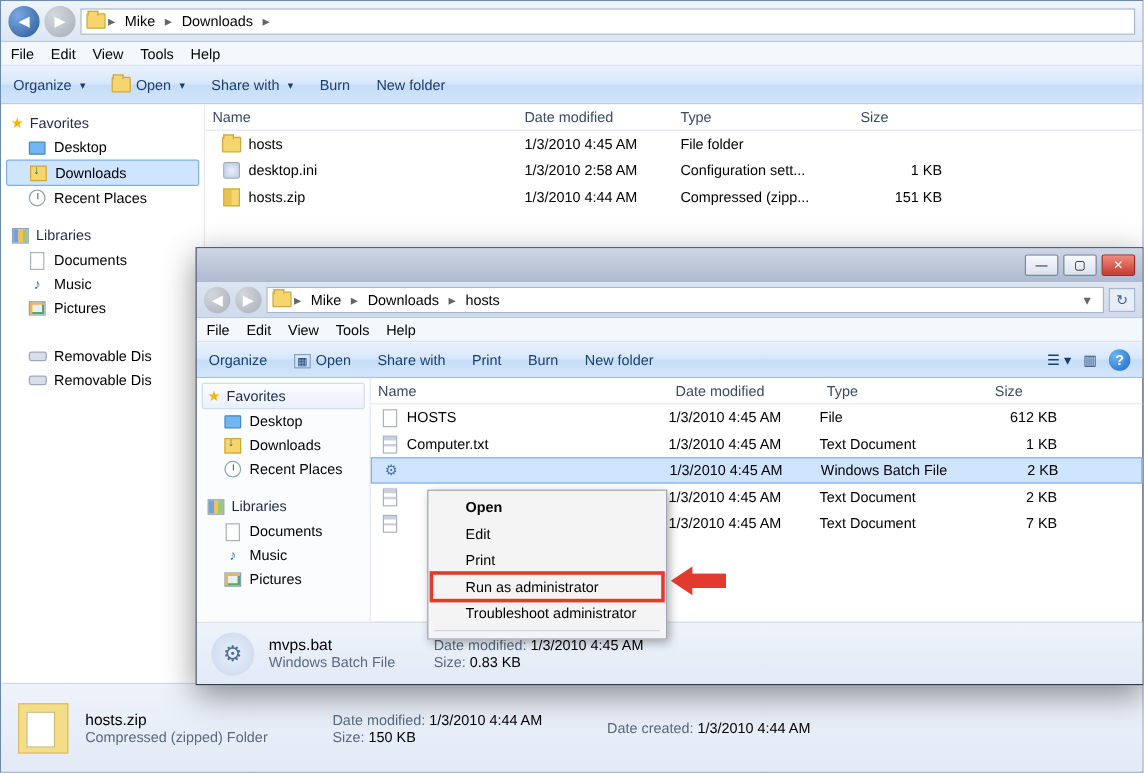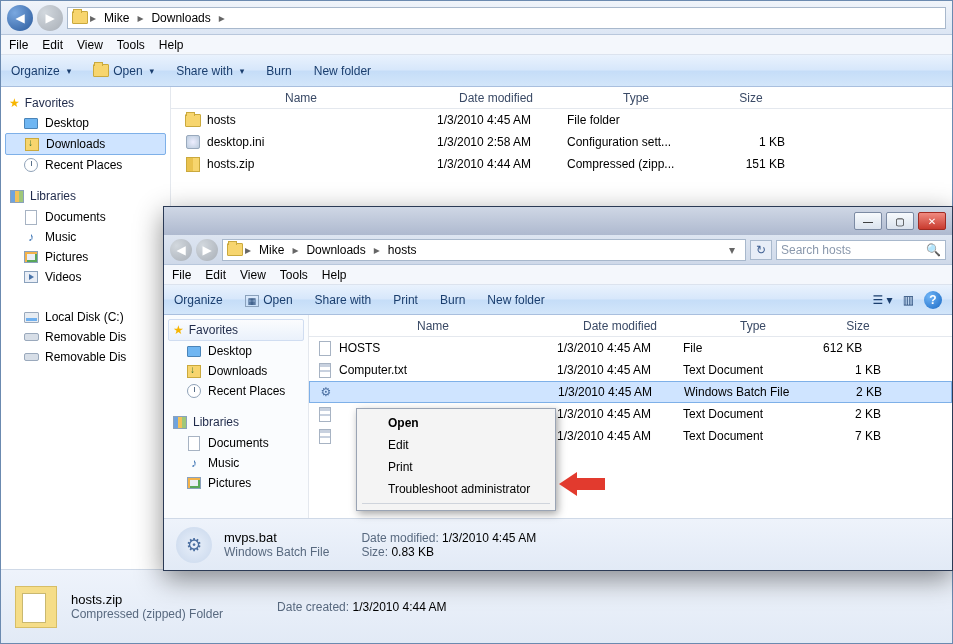--- a/index.html
+++ b/index.html
@@ -22,21 +22,21 @@
 .nav-pane { width: 170px; border-right:1px solid #e4e8ee; padding: 6px 4px; background:#fff; }
 .nav-h { display:flex; align-items:center; gap:5px; padding:3px 4px; color:#1f2a4a; }
 .nav-h .star { color:#f7b500; }
 .nav-i { display:flex; align-items:center; gap:6px; padding:2px 4px 2px 18px; }
 .nav-i.sel { background:#cfe4ff; border:1px solid #7eb0e8; border-radius:2px; }
 .nav-sep { height:10px; }
 .ico { width:16px; height:16px; display:inline-flex; align-items:center; justify-content:center; }
 
 .list-area { flex:1; background:#fff; }
 .list-head { display:flex; height:22px; align-items:center; border-bottom:1px solid #e4e8ee; color:#3a4a66; }
-.list-head div { padding:0 6px;text-align:center; }
+.list-head div { padding:0 6px; }
 .list-rows .row { display:flex; height:22px; align-items:center; padding-left:14px; }
 .row .c-name { display:flex; align-items:center; gap:6px; }
 
 .status-back { position:absolute; left:0; bottom:0; right:0; height:74px; background:linear-gradient(#eef3fb,#e2eaf6); border-top:1px solid #cfd9e7; display:flex; align-items:center; gap:14px; padding:8px 14px; }
 .big-ico { width:42px; height:42px; background:#f5dd88; border:1px solid #d7be66; position:relative; }
 .big-ico::after{content:"";position:absolute;left:6px;top:6px;width:22px;height:28px;background:#fff;border:1px solid #c9b870;}
 
 
 .win-front { position:absolute; left:163px; top:206px; width:790px; height:365px; background:#fff; border:1px solid #2b3a55; box-shadow:0 8px 26px rgba(0,0,0,.45); }
 .titlebar { height:28px; background:linear-gradient(#cfd7e5,#aeb9cf); display:flex; align-items:center; justify-content:flex-end; padding:0 6px; gap:4px; }
@@ -183,34 +183,22 @@
       <div class="nav-i">
           <span class="ico music-ico"></span>
           <span>Music</span>
         </div>
       <div class="nav-i">
           <span class="ico">
             <span class="pic-ico"></span>
           </span>
           <span>Pictures</span>
         </div>
-      <div class="nav-i">
-          <span class="ico">
-            <span class="vid-ico"></span>
-          </span>
-          <span>Videos</span>
-        </div>
       <div class="nav-sep"></div>
       <div class="nav-sep"></div>
-      <div class="nav-i">
-          <span class="ico">
-            <span class="disk-ico"></span>
-          </span>
-          <span>Local Disk (C:)</span>
-        </div>
       <div class="nav-i">
           <span class="ico">
             <span class="rem-ico"></span>
           </span>
           <span>Removable Dis</span>
         </div>
       <div class="nav-i">
           <span class="ico">
             <span class="rem-ico"></span>
           </span>
@@ -261,20 +249,24 @@
           </div>
         </div>
     </div>
   </div>
 
   <div class="status-back">
     <div class="big-ico"></div>
     <div>
       <div style="font-size:13px;">hosts.zip</div>
       <div class="kv">Compressed (zipped) Folder</div>
+    </div>
+    <div style="margin-left:40px">
+      <div class="kv"><span>Date modified:</span> <b>1/3/2010 4:44 AM</b></div>
+      <div class="kv"><span>Size:</span> <b>150 KB</b></div>
     </div>
     <div style="margin-left:40px">
       <div class="kv"><span>Date created:</span> <b>1/3/2010 4:44 AM</b></div>
     </div>
   </div>
 </div>
 
 <div class="win-front">
   <div class="titlebar">
     <div class="tb-btn">—</div>
@@ -291,24 +283,20 @@
         </span>
       <span class="ar">▸</span>
       <span class="seg">Mike</span>
         <span class="ar">▸</span>
       <span class="seg">Downloads</span>
         <span class="ar">▸</span>
       <span class="seg">hosts</span>
       <span style="margin-left:auto;padding:0 6px;color:#666">▾</span>
     </div>
     <div class="refresh">↻</div>
-    <div class="search-box">
-      <span>Search hosts</span>
-      <span class="mg">🔍</span>
-    </div>
   </div>
 
   <div class="menu-front">
     <span>File</span>
     <span>Edit</span>
     <span>View</span>
     <span>Tools</span>
     <span>Help</span>
   </div>
 
@@ -385,21 +373,21 @@
       <div class="list-rows" id="front-rows">
           <div class="row">
             <div class="c-name" style="width:240px">
               <span class="ico">
                 <span class="file-ico"></span>
               </span>
               <span>HOSTS</span>
             </div>
             <div style="width:126px">1/3/2010 4:45 AM</div>
             <div style="width:140px">File</div>
-            <div style="width:70px;text-align:left;padding-right:12px">612 KB</div>
+            <div style="width:70px;text-align:right;padding-right:12px">612 KB</div>
           </div>
           <div class="row">
             <div class="c-name" style="width:240px">
               <span class="ico">
                 <span class="txt-ico"></span>
               </span>
               <span>Computer.txt</span>
             </div>
             <div style="width:126px">1/3/2010 4:45 AM</div>
             <div style="width:140px">Text Document</div>
@@ -452,20 +440,24 @@
       <div class="kv"><span>Date modified:</span> <b>1/3/2010 4:45 AM</b></div>
       <div class="kv"><span>Size:</span> <b>0.83 KB</b></div>
     </div>
   </div>
 </div>
 
 <div class="ctx">
   <div class="ci bold">Open</div>
   <div class="ci">Edit</div>
   <div class="ci">Print</div>
+  <div class="ci hl">
+    <span class="shield"><span class="shield-ico"></span></span>
+    <span>Run as administrator</span>
+  </div>
   <div class="ci">Troubleshoot administrator</div>
   <div class="sep"></div>
 </div>
 
 <div class="red-arrow">
   <div class="head"></div>
     <div class="shaft"></div>
 </div>
 
 </body></html>

